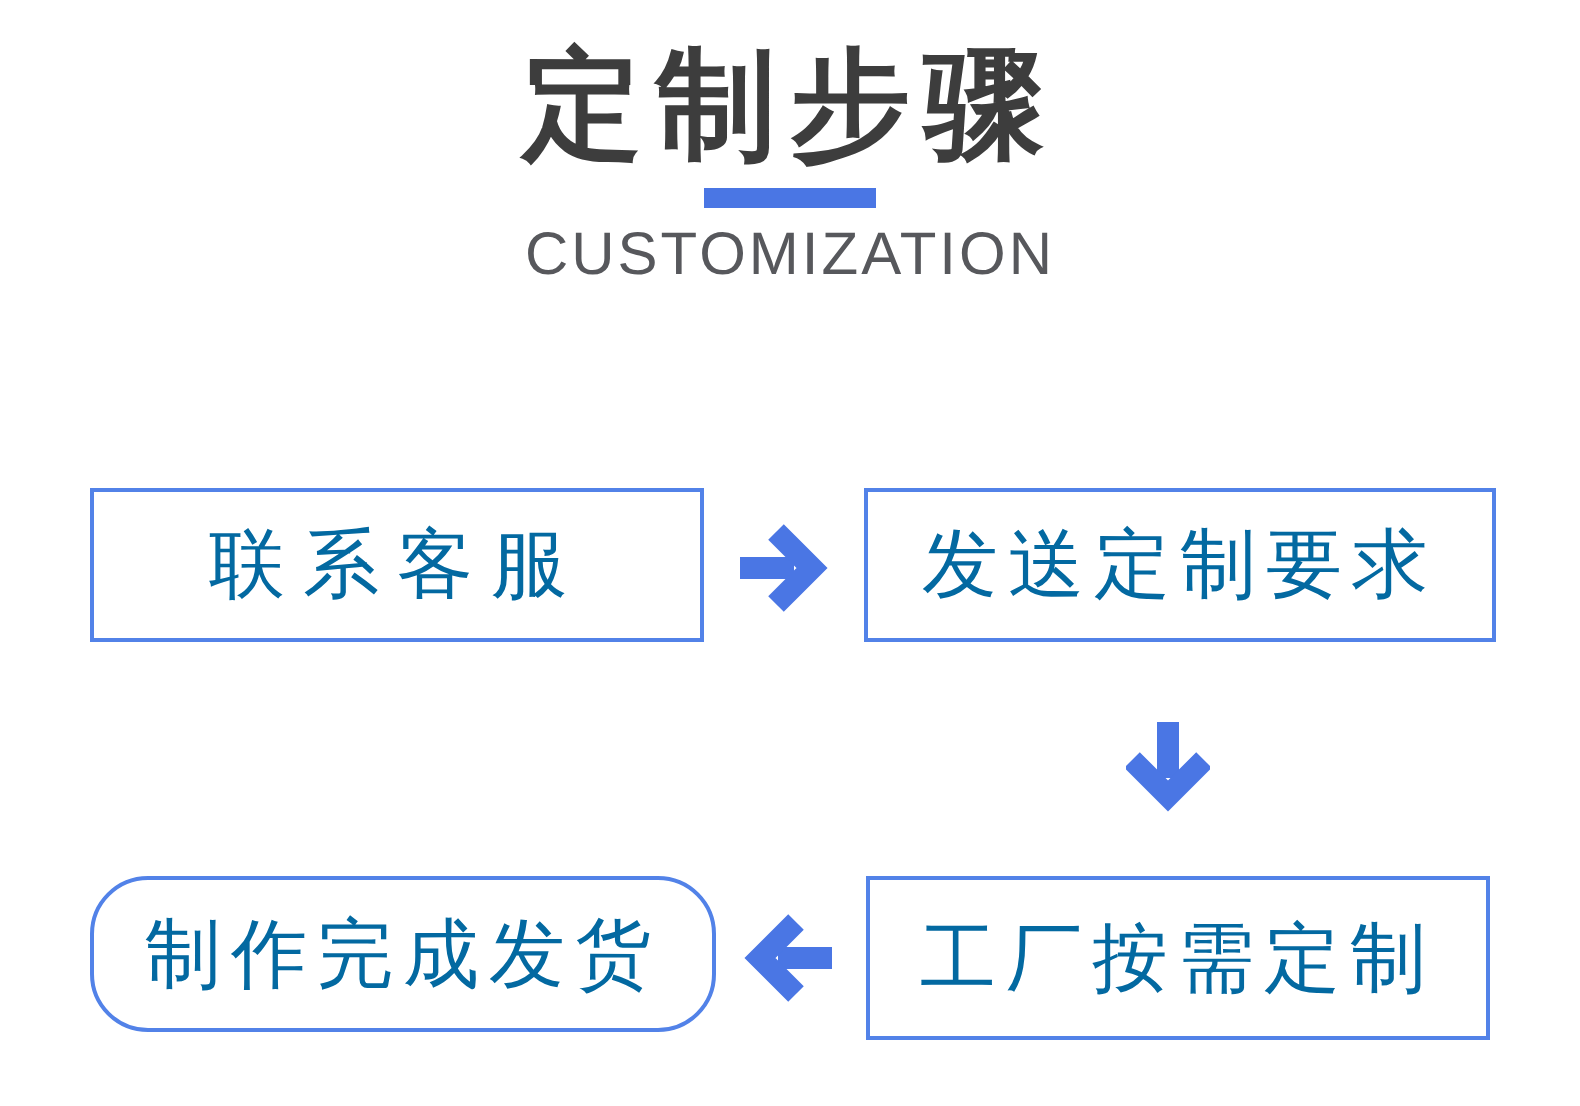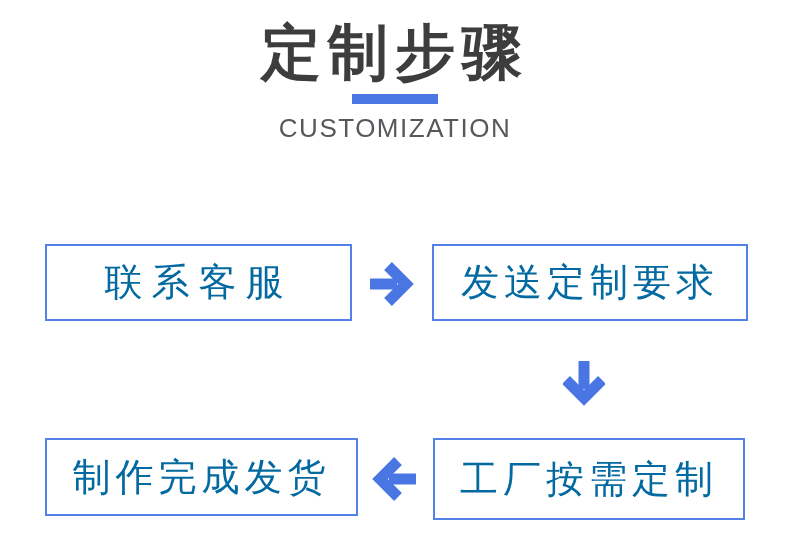--- a/index.html
+++ b/index.html
@@ -34,21 +34,21 @@
     width: 86px;
     height: 10px;
     background: #4a76e4;
   }
   .page-subtitle {
     position: absolute;
     left: 0;
     top: 114px;
     width: 790px;
     text-align: center;
-    font-size: 26px;
+    font-size: 30px;
     line-height: 28px;
     font-weight: 400;
     letter-spacing: 1.5px;
     color: #57585c;
   }
   .step-box {
     position: absolute;
     box-sizing: border-box;
     border: 2px solid #5282e8;
     background: #ffffff;
@@ -56,21 +56,21 @@
     align-items: center;
     justify-content: center;
     font-size: 38px;
     color: #0369a1;
     letter-spacing: 5px;
     white-space: nowrap;
   }
   .step-box.wide-spacing { letter-spacing: 9px; }
   .box-tl { left: 45px;  top: 244px; width: 307px; height: 77px; }
   .box-tr { left: 432px; top: 244px; width: 316px; height: 77px; }
-  .box-bl { left: 45px;  top: 438px; width: 313px; height: 78px; }
+  .box-bl { left: 45px;  top: 438px; width: 313px; height: 78px; border-radius: 29px; }
   .box-br { left: 433px; top: 438px; width: 312px; height: 82px; }
   .flow-arrow {
     position: absolute;
     display: block;
   }
   .arrow-right-pos { left: 369px; top: 262px; }
   .arrow-down-pos  { left: 563px; top: 360px; }
   .arrow-left-pos  { left: 371px; top: 457px; }
   .flow-arrow line, .flow-arrow path {
     stroke: #4a76e4;

